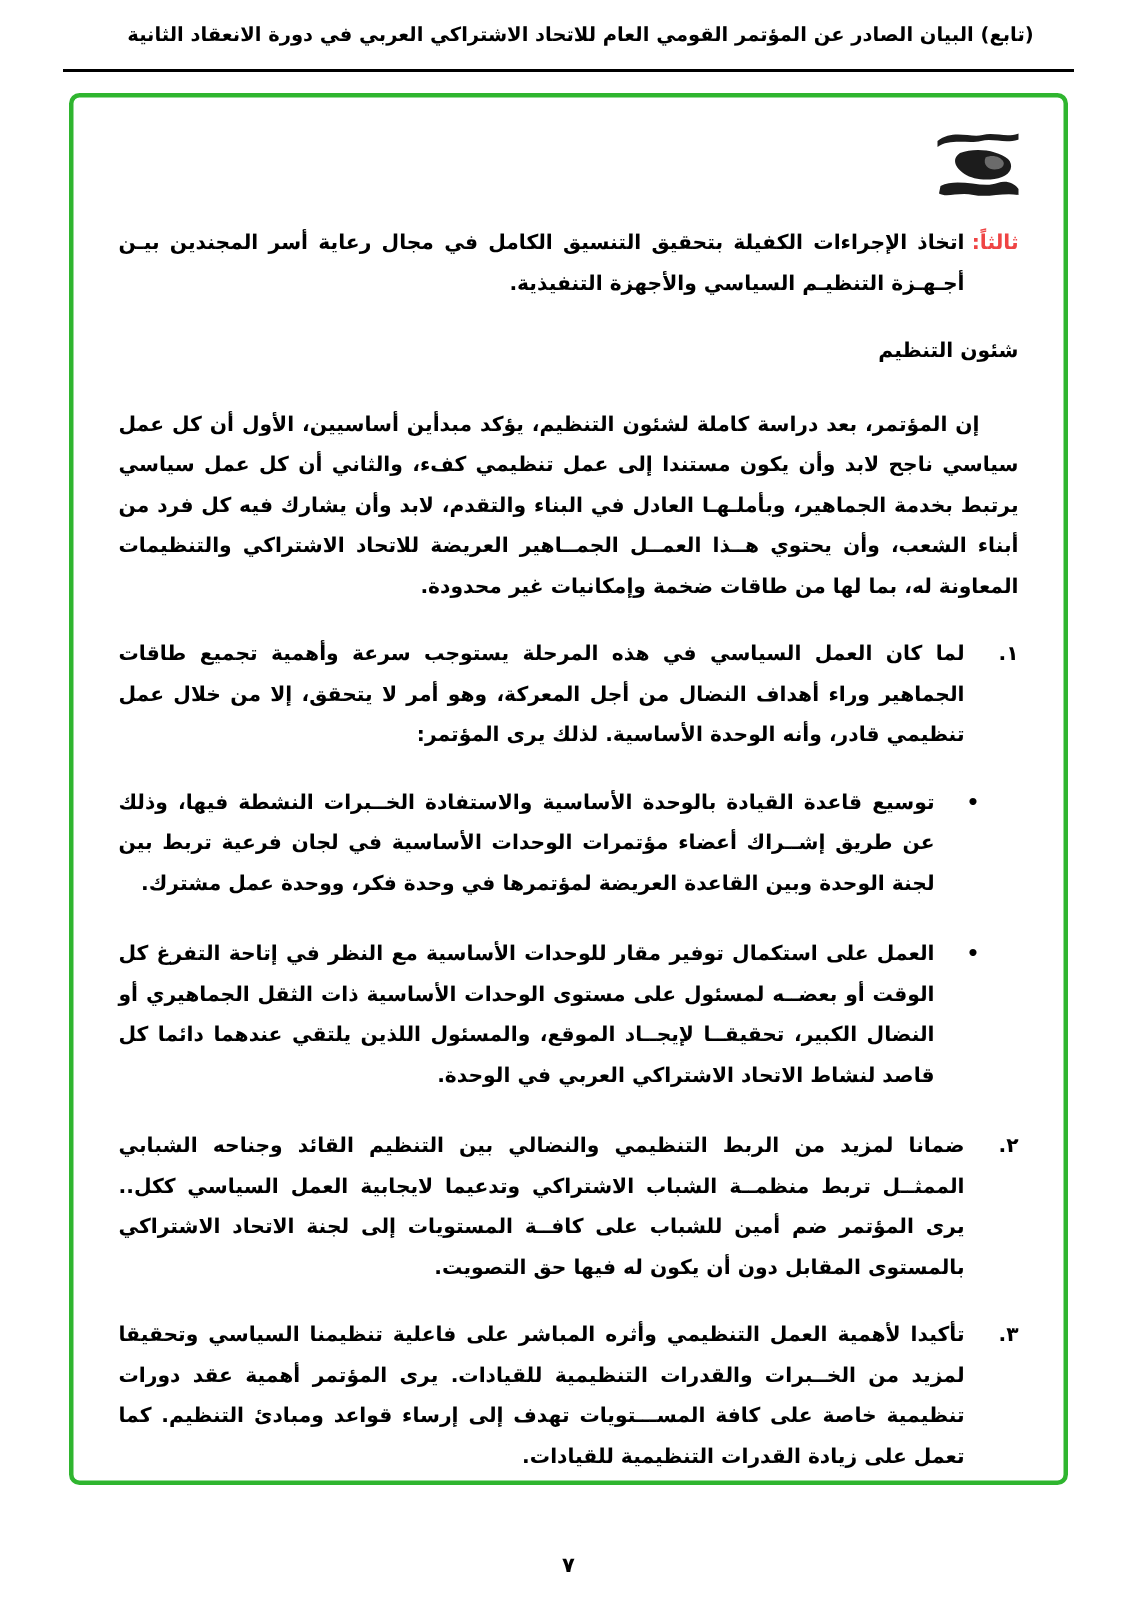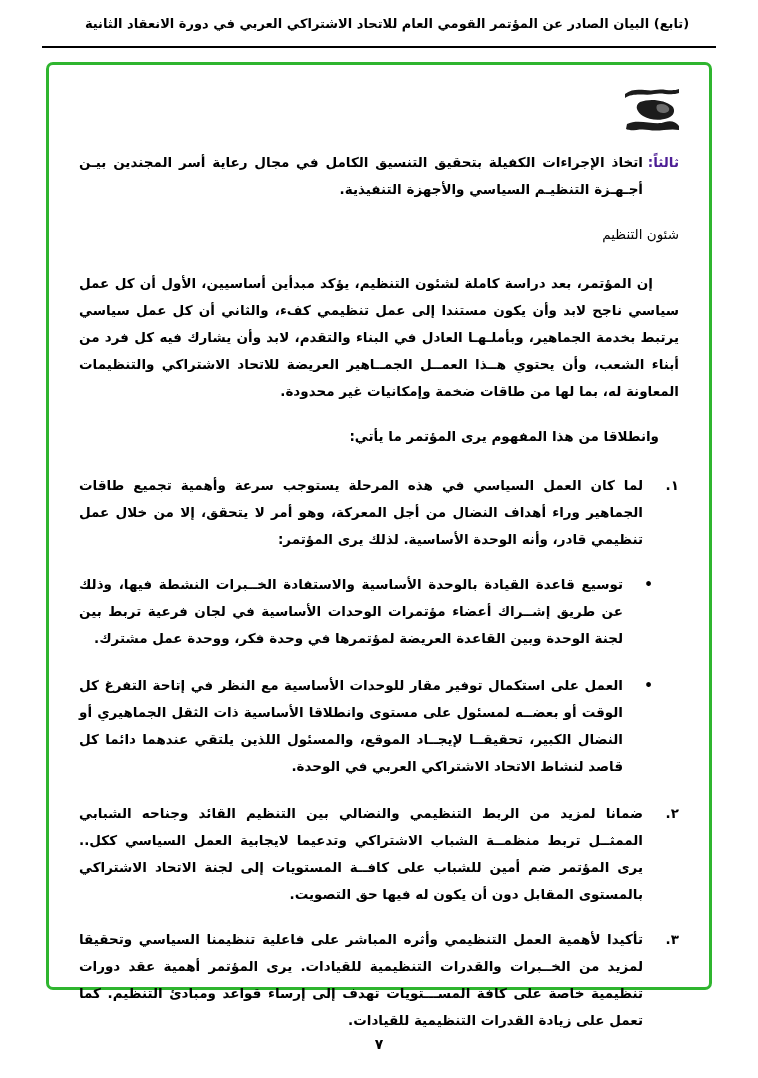--- a/index.html
+++ b/index.html
@@ -44,24 +44,24 @@
     font-weight: bold;
     line-height: 27px;
     text-align: justify;
     text-justify: inter-word;
   }
   .block { margin-bottom: 18px; }
   .hang { display: flex; }
   .hang .marker { flex: 0 0 36px; }
   .hang .marker.tight { flex: 0 0 30px; }
   .hang .body { flex: 1; text-align: justify; }
-  .intro-label { color: #4c1d95; flex: 0 0 44px; }
+  .intro-label { color: #ef4444; flex: 0 0 44px; }
   .section-heading {
     margin: 12px 0 22px 0;
-    font-weight: normal;
+    font-weight: bold;
   }
   .indent-first { text-indent: 26px; }
   .lead-line { margin-right: 20px; margin-bottom: 22px; }
   .bullet-row { margin-right: 26px; margin-bottom: 20px; }
   .page-number {
     position: absolute;
     top: 1036px; left: 0; right: 0;
     text-align: center;
     font-size: 14px;
     font-weight: bold;
@@ -88,35 +88,34 @@
 
     <div class="block hang">
       <div class="marker intro-label">ثالثاً:</div>
       <div class="body">اتخاذ الإجراءات الكفيلة بتحقيق التنسيق الكامل في مجال رعاية أسر المجندين بيـن أجـهـزة التنظيـم السياسي والأجهزة التنفيذية.</div>
     </div>
 
     <div class="section-heading">شئون التنظيم</div>
 
     <p class="block indent-first">إن المؤتمر، بعد دراسة كاملة لشئون التنظيم، يؤكد مبدأين أساسيين، الأول أن كل عمل سياسي ناجح لابد وأن يكون مستندا إلى عمل تنظيمي كفء، والثاني أن كل عمل سياسي يرتبط بخدمة الجماهير، وبأملـهـا العادل في البناء والتقدم، لابد وأن يشارك فيه كل فرد من أبناء الشعب، وأن يحتوي هــذا العمــل الجمــاهير العريضة للاتحاد الاشتراكي والتنظيمات المعاونة له، بما لها من طاقات ضخمة وإمكانيات غير محدودة.</p>
 
-    <p class="lead-line">وانطلاقا من هذا المفهوم يرى المؤتمر ما يأتي:</p>
 
     <div class="block hang">
       <div class="marker">١.</div>
       <div class="body">لما كان العمل السياسي في هذه المرحلة يستوجب سرعة وأهمية تجميع طاقات الجماهير وراء أهداف النضال من أجل المعركة، وهو أمر لا يتحقق، إلا من خلال عمل تنظيمي قادر، وأنه الوحدة الأساسية. لذلك يرى المؤتمر:</div>
     </div>
 
     <div class="hang bullet-row">
       <div class="marker tight">•</div>
       <div class="body">توسيع قاعدة القيادة بالوحدة الأساسية والاستفادة الخــبرات النشطة فيها، وذلك عن طريق إشــراك أعضاء مؤتمرات الوحدات الأساسية في لجان فرعية تربط بين لجنة الوحدة وبين القاعدة العريضة لمؤتمرها في وحدة فكر، ووحدة عمل مشترك.</div>
     </div>
 
     <div class="hang bullet-row">
       <div class="marker tight">•</div>
-      <div class="body">العمل على استكمال توفير مقار للوحدات الأساسية مع النظر في إتاحة التفرغ كل الوقت أو بعضــه لمسئول على مستوى وانطلاقا الأساسية ذات الثقل الجماهيري أو النضال الكبير، تحقيقــا لإيجــاد الموقع، والمسئول اللذين يلتقي عندهما دائما كل قاصد لنشاط الاتحاد الاشتراكي العربي في الوحدة.</div>
+      <div class="body">العمل على استكمال توفير مقار للوحدات الأساسية مع النظر في إتاحة التفرغ كل الوقت أو بعضــه لمسئول على مستوى الوحدات الأساسية ذات الثقل الجماهيري أو النضال الكبير، تحقيقــا لإيجــاد الموقع، والمسئول اللذين يلتقي عندهما دائما كل قاصد لنشاط الاتحاد الاشتراكي العربي في الوحدة.</div>
     </div>
 
     <div class="block hang">
       <div class="marker">٢.</div>
       <div class="body">ضمانا لمزيد من الربط التنظيمي والنضالي بين التنظيم القائد وجناحه الشبابي الممثــل تربط منظمــة الشباب الاشتراكي وتدعيما لايجابية العمل السياسي ككل.. يرى المؤتمر ضم أمين للشباب على كافــة المستويات إلى لجنة الاتحاد الاشتراكي بالمستوى المقابل دون أن يكون له فيها حق التصويت.</div>
     </div>
 
     <div class="block hang">
       <div class="marker">٣.</div>
       <div class="body">تأكيدا لأهمية العمل التنظيمي وأثره المباشر على فاعلية تنظيمنا السياسي وتحقيقا لمزيد من الخــبرات والقدرات التنظيمية للقيادات. يرى المؤتمر أهمية عقد دورات تنظيمية خاصة على كافة المســـتويات تهدف إلى إرساء قواعد ومبادئ التنظيم. كما تعمل على زيادة القدرات التنظيمية للقيادات.</div>

